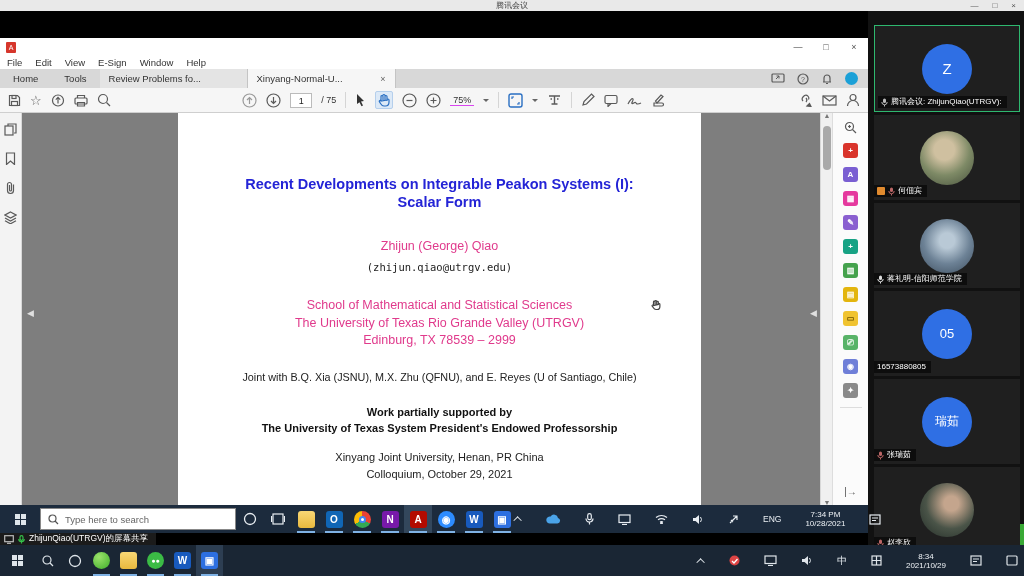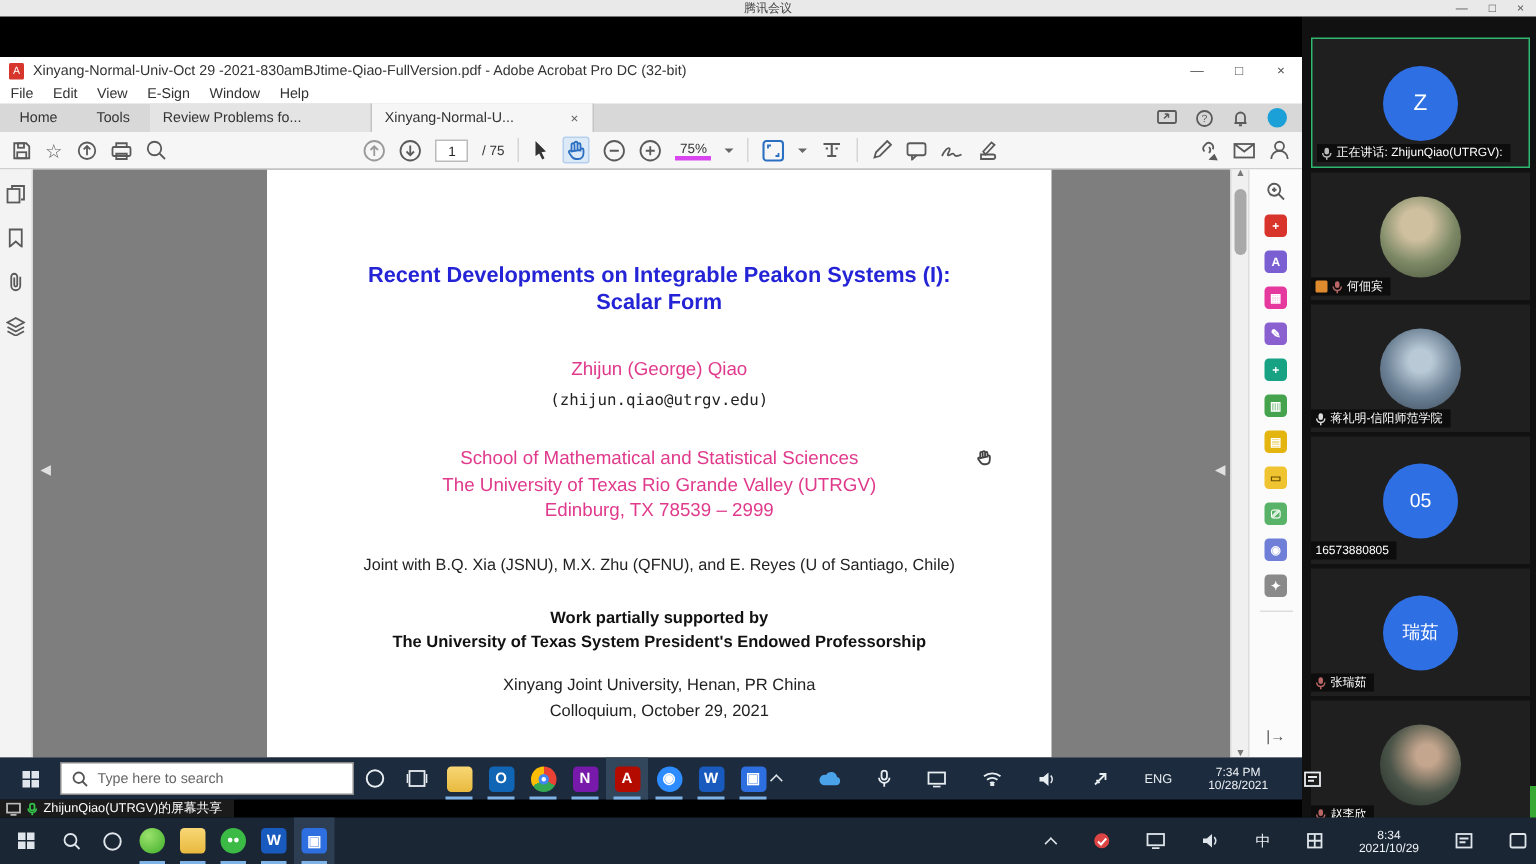--- a/index.html
+++ b/index.html
@@ -34,21 +34,21 @@
     white-space:nowrap; overflow:hidden; }
   .tab.doc.active { background:#f6f6f6; }
   .tab .closex { margin-left:auto; color:#666; font-size:9px; }
   .tabbar-right { margin-left:auto; display:flex; align-items:center; gap:12px; padding-right:10px; }
   .avatar-dot { width:13px; height:13px; border-radius:50%; background:#1ba0d7; }
   .aw-toolbar { height:25px; background:#f6f6f6; border-bottom:1px solid #cfcfcf; display:flex;
     align-items:center; padding:0 8px; gap:9px; flex:none; }
   .tsep { width:1px; height:16px; background:#d5d5d5; }
   .pagebox { width:22px; height:15px; background:#fff; border:1px solid #bbb; text-align:center;
     font-size:9px; line-height:14px; color:#222; }
-  .zoomlbl { font-size:9px; color:#333; border-bottom:3px solid #d946ef; padding:0 3px; }
+  .zoomlbl { font-size:9px; color:#333; border-bottom:1px solid #d946ef; padding:0 3px; }
   .caret { width:0; height:0; border-left:3px solid transparent; border-right:3px solid transparent;
     border-top:3.5px solid #666; display:inline-block; }
   .tool-active { background:#dce9f7; border:1px solid #b5cfec; border-radius:2px; padding:1px; }
   .tb-spacer { flex:1; }
   .ico { display:inline-flex; align-items:center; justify-content:center; }
   svg.lineic { stroke:#5a5a5a; fill:none; stroke-width:1.2; }
 
   
   .aw-content { flex:1; display:flex; min-height:0; }
   .left-rail { width:22px; background:#f3f3f3; border-right:1px solid #d8d8d8; display:flex;
@@ -144,21 +144,20 @@
     <span>×</span>
   </div>
 </div>
 
 <div id="share-region"></div>
 
 <div id="acrobat">
 
   <div class="aw-titlebar">
     <span class="pdficon">A</span>
-    <span class="aw-title">Xinyang-Normal-Univ-Oct 29 -2021-830amBJtime-Qiao-FullVersion.pdf - Adobe Acrobat Pro DC (32-bit)</span>
     <span class="aw-ctrls">
       <span>—</span>
       <span>□</span>
       <span>×</span>
     </span>
   </div>
 
   <div class="aw-menubar">
     <span>File</span>
     <span>Edit</span>
@@ -609,21 +608,21 @@
 
 <div id="sidebar">
 
   <div class="ptile speaking">
     <span class="pavatar">Z</span>
     <span class="pname wide">
       <svg class="micsvg" width="7" height="9">
           <rect x="2" y="0.5" width="3" height="4.5" rx="1.5" fill="#bbb"></rect>
           <path d="M0.8 4a2.7 2.7 0 0 0 5.4 0M3.5 7v1.5" stroke="#bbb" fill="none"></path>
         </svg>
-      <span>正在讲话: ZhijunQiao(UTRGV):</span>
+      <span>腾讯会议: ZhijunQiao(UTRGV):</span>
     </span>
   </div>
 
   <div class="ptile">
     <span class="pphoto photo-family"></span>
     <span class="pname">
       <span class="host-badge"></span>
       <svg class="micsvg" width="7" height="9">
           <rect x="2" y="0.5" width="3" height="4.5" rx="1.5" fill="#b66"></rect>
           <path d="M0.8 4a2.7 2.7 0 0 0 5.4 0M3.5 7v1.5" stroke="#b66" fill="none"></path>

